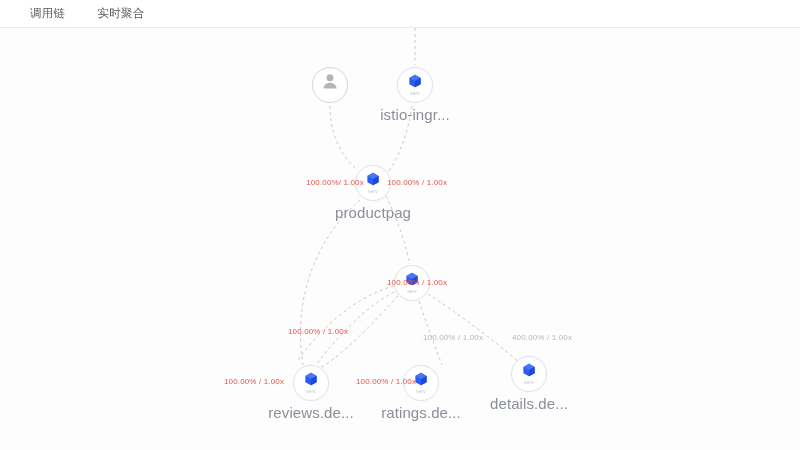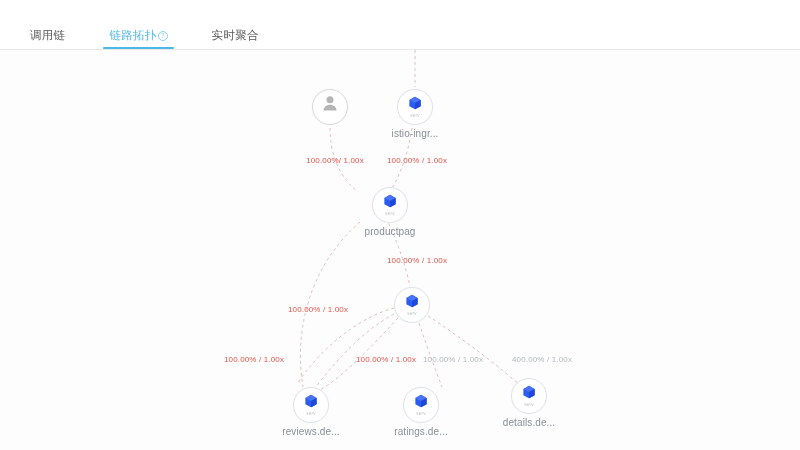--- a/index.html
+++ b/index.html
@@ -17,22 +17,21 @@
     height: 28px;
     width: 800px;
     background: #ffffff;
     border-bottom: 1px solid #e8e8e8;
   }
   .tabs {
     display: flex;
     align-items: flex-start;
     height: 27px;
     padding-left: 14px;
-    gap: 12px;
-    margin-top: 22px;
+    gap: 0;
   }
   .tab {
     position: relative;
     font-size: 11.5px;
     color: #595959;
     line-height: 22px;
     height: 27px;
     padding: 2px 16px 0 16px;
     white-space: nowrap;
     cursor: pointer;
@@ -102,49 +101,45 @@
     font-size: 4.5px;
     color: #b9bec9;
     letter-spacing: 0.2px;
     white-space: nowrap;
   }
   .node-label {
     position: absolute;
     left: 50%;
     top: 39px;
     transform: translateX(-50%);
-    font-size: 10px;
+    font-size: 15px;
     color: #8a8f99;
     white-space: nowrap;
     letter-spacing: 0.1px;
   }
 
   
   .edge-label {
     position: absolute;
     transform: translate(-50%, -50%);
     font-size: 8px;
     white-space: nowrap;
     letter-spacing: 0.15px;
   }
-  .edge-label.red  { color: #e4544a; }
+  .edge-label.red  { color: #e4544a; margin-top: 44px; }
   .edge-label.gray { color: #b4b8c0; }
 </style>
 </head>
 <body>
 
 <div class="tabbar">
   <div class="tabs">
     <div class="tab">
       <span>调用链</span>
     </div>
-    <div class="tab active">
-      <span>链路拓扑</span><span class="help-icon">?</span>
-      <span class="tab-underline"></span>
-    </div>
     <div class="tab">
       <span>实时聚合</span>
     </div>
   </div>
 </div>
 
 <div class="canvas">
 
   <svg class="graph-svg" viewBox="0 0 800 422" preserveAspectRatio="none">
     <g fill="none" stroke="#d8b7b7" stroke-width="1" stroke-dasharray="3,3" opacity="0.85">
@@ -190,21 +185,21 @@
       <svg width="15" height="15" viewBox="0 0 24 24">
         <path d="M12 2 L21 7 L21 17 L12 22 L3 17 L3 7 Z" fill="#2b5cf0"></path>
         <path d="M12 2 L21 7 L12 12 L3 7 Z" fill="#4a74f5"></path>
         <path d="M12 12 L21 7 L21 17 L12 22 Z" fill="#1f48d8"></path>
       </svg>
     </div>
     <div class="node-sublabel">serv</div>
     <div class="node-label">istio-ingr...</div>
   </div>
 
-  <div class="node" style="left:390px; top:155px;">
+  <div class="node" style="left:373px; top:155px;">
     <div class="node-ring"></div>
     <div class="node-glyph">
       <svg width="15" height="15" viewBox="0 0 24 24">
         <path d="M12 2 L21 7 L21 17 L12 22 L3 17 L3 7 Z" fill="#2b5cf0"></path>
         <path d="M12 2 L21 7 L12 12 L3 7 Z" fill="#4a74f5"></path>
         <path d="M12 12 L21 7 L21 17 L12 22 Z" fill="#1f48d8"></path>
       </svg>
     </div>
     <div class="node-sublabel">serv</div>
     <div class="node-label">productpag</div>

